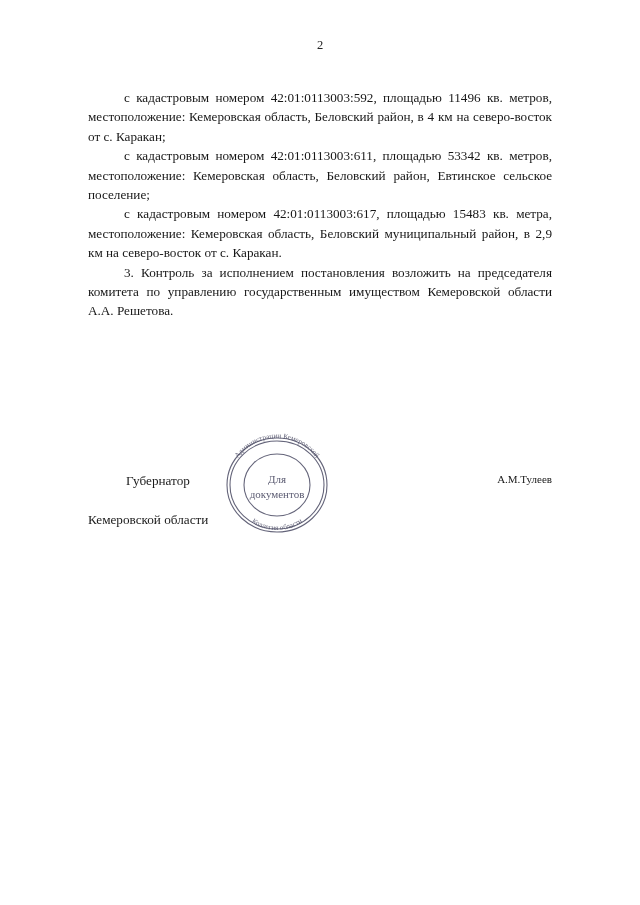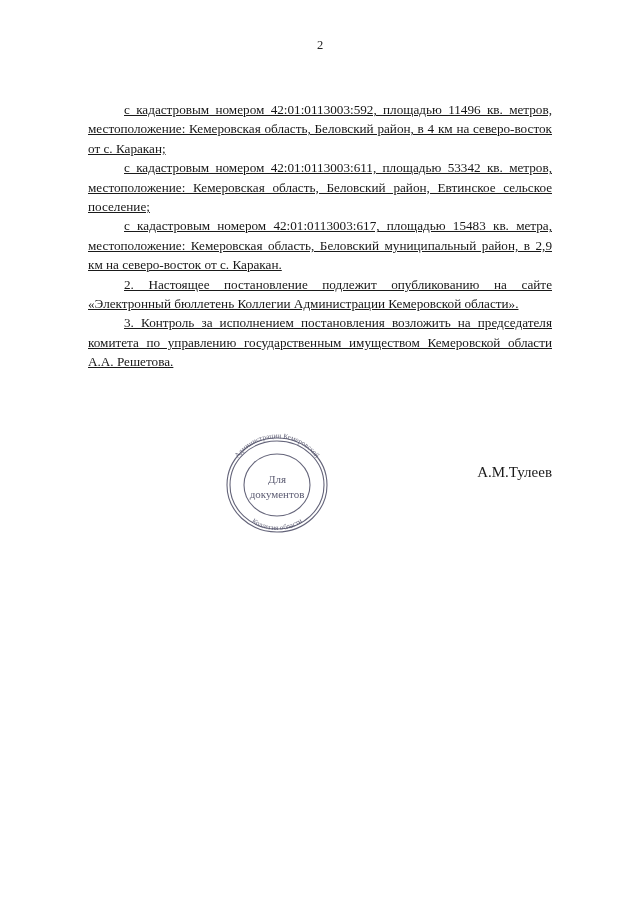--- a/index.html
+++ b/index.html
@@ -25,24 +25,23 @@
     position: absolute;
     top: 38px;
     left: 0;
     width: 640px;
     text-align: center;
     font-size: 12.5px;
     color: #222;
   }
   .body-text {
     position: absolute;
-    top: 100px;
+    top: 88px;
     left: 88px;
     width: 464px;
-    text-decoration: underline;
   }
   p.para {
     margin: 0;
     font-size: 13.2px;
     line-height: 1.47;
     text-align: justify;
     text-justify: inter-word;
     text-indent: 0;
     color: #171717;
     hyphens: manual;
@@ -71,22 +70,22 @@
   .sig-left .l1 {
     display: block;
     padding-left: 38px;
   }
   .sig-left .l2 {
     display: block;
   }
   .sig-right {
     position: absolute;
     right: 0;
-    top: 12px;
-    font-size: 15px;
+    top: 21px;
+    font-size: 11px;
     white-space: nowrap;
   }
   
   .stamp {
     position: absolute;
     left: 215px;
     top: 428px;
     width: 124px;
     height: 110px;
     pointer-events: none;
@@ -103,25 +102,28 @@
 <body>
 
 <div class="page">
 
   <div class="page-number">2</div>
 
   <div class="body-text">
     <p class="para indent">с кадастровым номером 42:01:0113003:592, площадью 11496 кв. метров, местоположение: Кемеровская область, Беловский район, в 4 км на северо-восток от с. Каракан;</p>
     <p class="para indent">с кадастровым номером 42:01:0113003:611, площадью 53342 кв. метров, местоположение: Кемеровская область, Беловский район, Евтинское сельское поселение;</p>
     <p class="para indent">с кадастровым номером 42:01:0113003:617, площадью 15483 кв. метра, местоположение: Кемеровская область, Беловский муниципальный район, в 2,9 км на северо-восток от с. Каракан.</p>
-    <p class="para numbered">2. Настоящее постановление подлежит опубликованию на сайте «Электронный бюллетень Коллегии Администрации Кемеровской области».</p>
     <p class="para numbered">3. Контроль за исполнением постановления возложить на председателя комитета по управлению государственным имуществом Кемеровской области А.А. Решетова.</p>
   </div>
 
   <div class="sig-block">
+    <div class="sig-left">
+      <span class="l1">Губернатор</span>
+      <span class="l2">Кемеровской области</span>
+    </div>
     <div class="sig-right">А.М.Тулеев</div>
   </div>
 
   <div class="stamp">
     <svg width="124" height="110" viewBox="0 0 124 110" xmlns="http://www.w3.org/2000/svg">
       <defs>
         <path id="arcTop" d="M 14,58 A 48,48 0 0 1 110,58"></path>
         <path id="arcBottom" d="M 18,58 A 44,44 0 0 0 106,58"></path>
       </defs>
       <g fill="none" stroke="#4a4a63" stroke-width="1.1" opacity="0.85">

